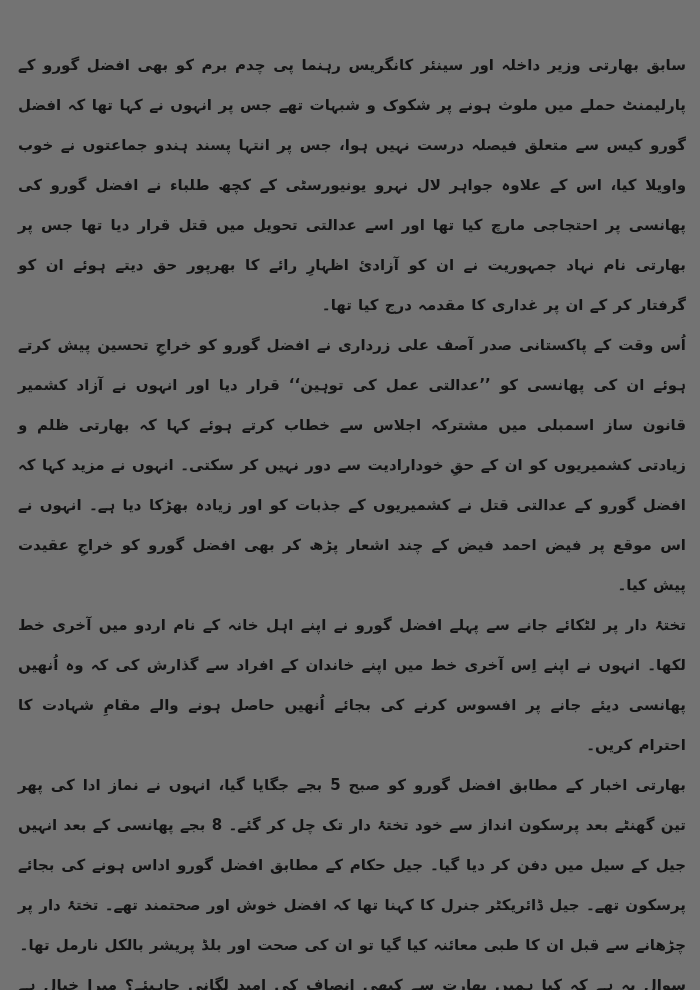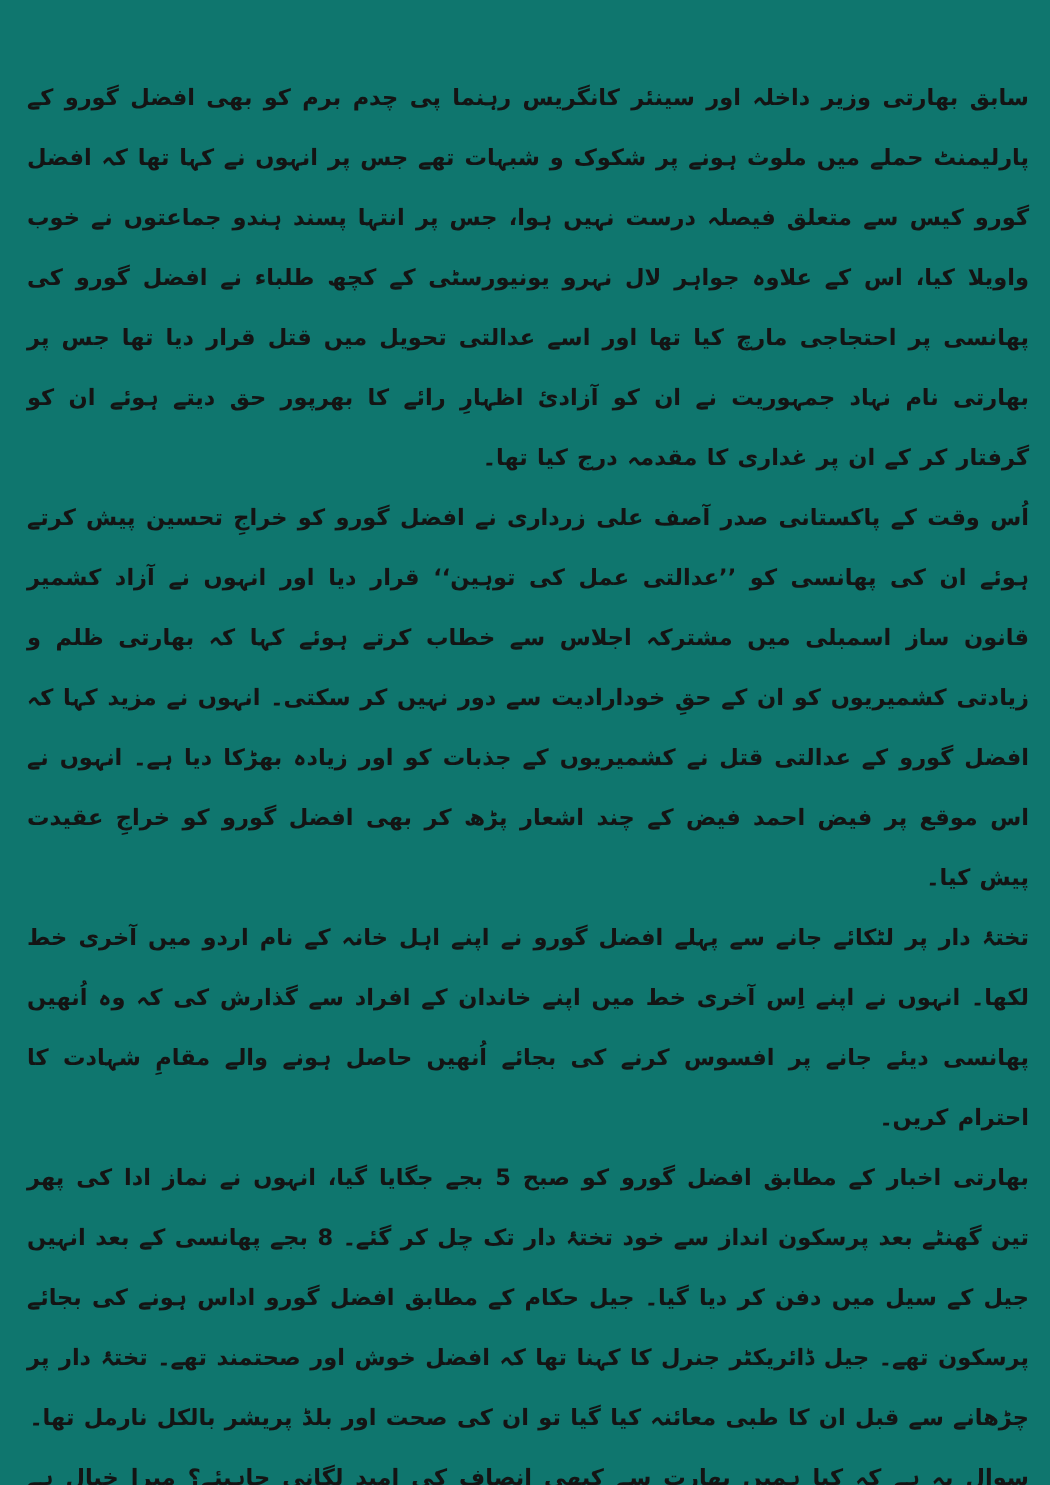--- a/index.html
+++ b/index.html
@@ -10,21 +10,21 @@
   body {
     width: 700px;
     height: 990px;
     overflow: hidden;
   }
   .page {
     box-sizing: border-box;
     width: 700px;
     height: 990px;
     padding: 45px 14px 18px 18px;
-    background: #0f766e;
+    background: #737373;
     direction: rtl;
     unicode-bidi: embed;
   }
   .page p {
     margin: 0;
     padding: 0;
     font-family: "DejaVu Sans", sans-serif;
     font-size: 15px;
     font-weight: 700;
     line-height: 40px;

